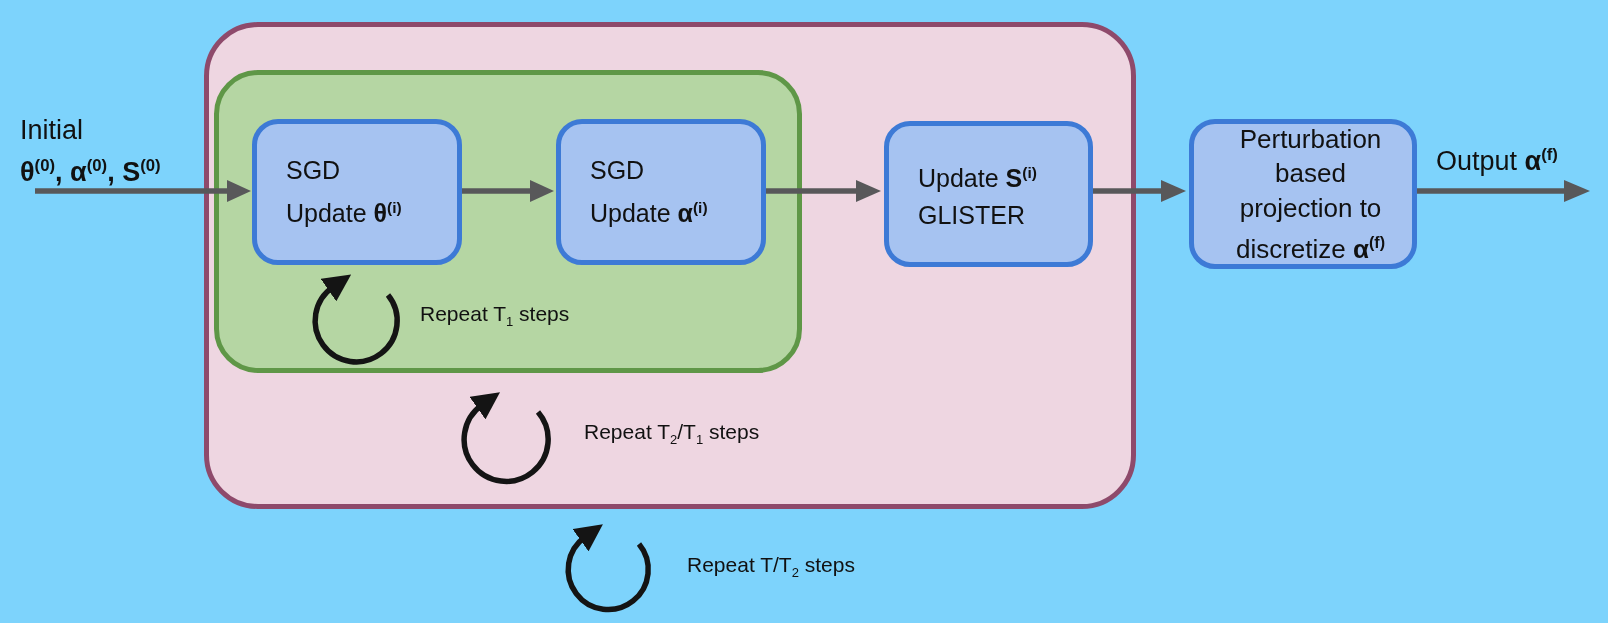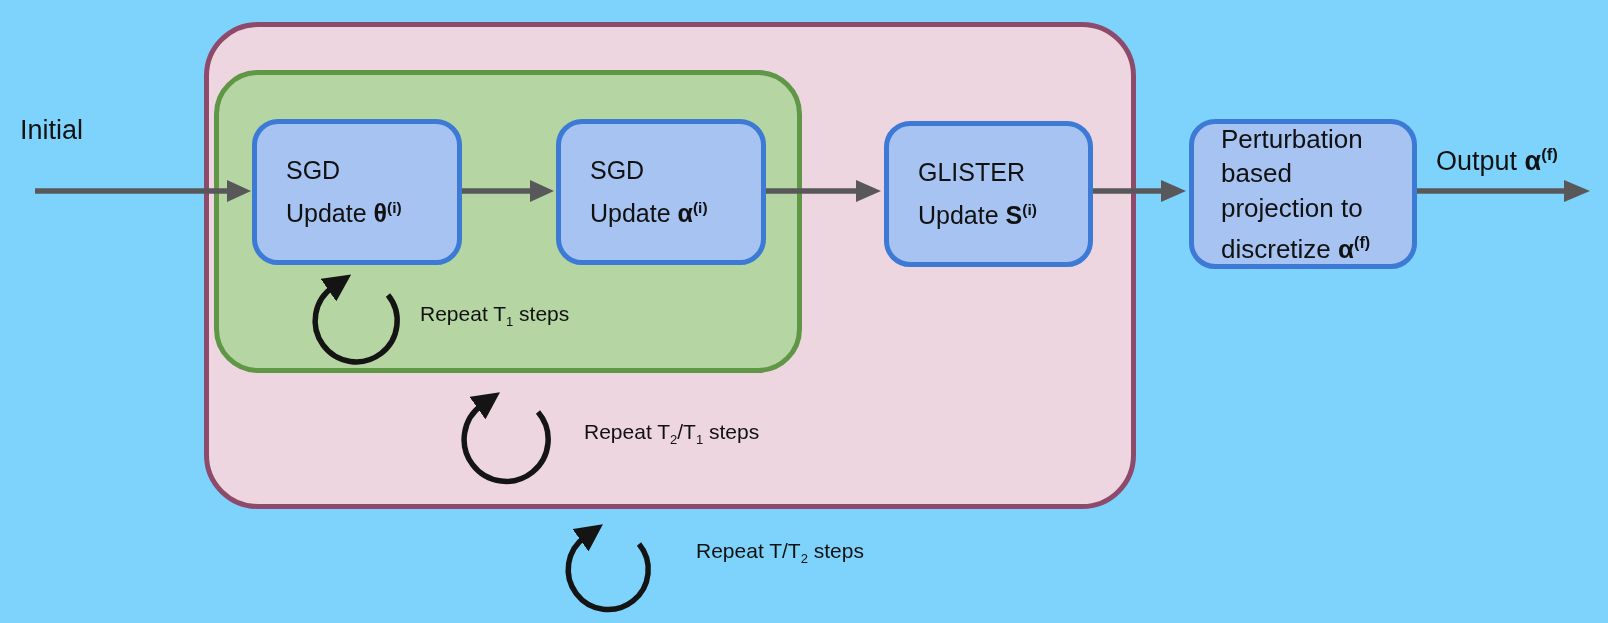--- a/index.html
+++ b/index.html
@@ -22,31 +22,31 @@
   .loop-path{stroke:var(--loop-black,#141414);stroke-width:5.5;fill:none;}
   .node{
     position:absolute;box-sizing:border-box;z-index:4;
     background:var(--blue-fill,#a6c3f1);border:5px solid var(--blue-border,#3d7ad6);
     border-radius:26px;display:flex;flex-direction:column;justify-content:center;
     padding:0 10px 0 29px;font-size:25px;line-height:37px;
   }
   .node1{left:252px;top:119px;width:210px;height:146px;}
   .node2{left:556px;top:119px;width:210px;height:146px;}
   .node3{left:884px;top:121px;width:209px;height:146px;}
-  .node4{left:1189px;top:119px;width:228px;height:150px;padding:0 12px 0 27px;font-size:26px;line-height:34.5px;}
+  .node4{left:1189px;top:119px;width:228px;height:150px;padding:0 12px 0 27px;font-size:26px;line-height:34.5px;text-align:center;}
   .b{font-weight:bold;}
   sup{font-size:0.62em;font-weight:inherit;}
   sub{font-size:0.62em;}
   .free-label{position:absolute;z-index:5;white-space:nowrap;}
   .initial-label{left:20px;top:113px;font-size:27px;line-height:35px;}
   .output-label{left:1436px;top:145px;font-size:27px;}
   .loop-label{font-size:21px;}
   .loop1-label{left:420px;top:302px;}
   .loop2-label{left:584px;top:420px;}
-  .loop3-label{left:687px;top:539px;margin-left:9px;}
+  .loop3-label{left:687px;top:553px;}
 </style>
 </head>
 <body>
 
 <div class="canvas">
 
   <div class="region pink-region"></div>
   <div class="region green-region"></div>
 
   <svg class="overlay" width="1608" height="623" viewBox="0 0 1608 623">
@@ -73,35 +73,36 @@
     </g>
     <g>
       <path class="loop-path" d="M388,295 A41,41 0 1 1 333,287" marker-end="url(#loopHead)"></path>
       <path class="loop-path" d="M538,412 A42,42 0 1 1 482,405" marker-end="url(#loopHead)"></path>
       <path class="loop-path" d="M639,544 A40,40 0 1 1 585,537" marker-end="url(#loopHead)"></path>
     </g>
   </svg>
 
   <div class="free-label initial-label">
     <div>Initial</div>
+    <div class="b"><span>θ</span><sup>(0)</sup><span>, </span><span>α</span><sup>(0)</sup><span>, </span><span>S</span><sup>(0)</sup></div>
   </div>
 
   <div class="node node1">
     <div>SGD</div>
     <div><span>Update </span><span class="b"><span>θ</span><sup>(i)</sup></span></div>
   </div>
 
   <div class="node node2">
     <div>SGD</div>
     <div><span>Update </span><span class="b"><span>α</span><sup>(i)</sup></span></div>
   </div>
 
   <div class="node node3">
+    <div><span>Update </span><span class="b"><span>S</span><sup>(i)</sup></span></div>
     <div>GLISTER</div>
-    <div><span>Update </span><span class="b"><span>S</span><sup>(i)</sup></span></div>
   </div>
 
   <div class="node node4">
     <div style="white-space:normal;"><span>Perturbation based projection to discretize </span><span class="b"><span>α</span><sup>(f)</sup></span></div>
   </div>
 
   <div class="free-label output-label"><span>Output </span><span class="b"><span>α</span><sup>(f)</sup></span></div>
 
   <div class="free-label loop-label loop1-label"><span>Repeat T</span><sub>1</sub><span></span><sub></sub><span> steps</span></div>
 

